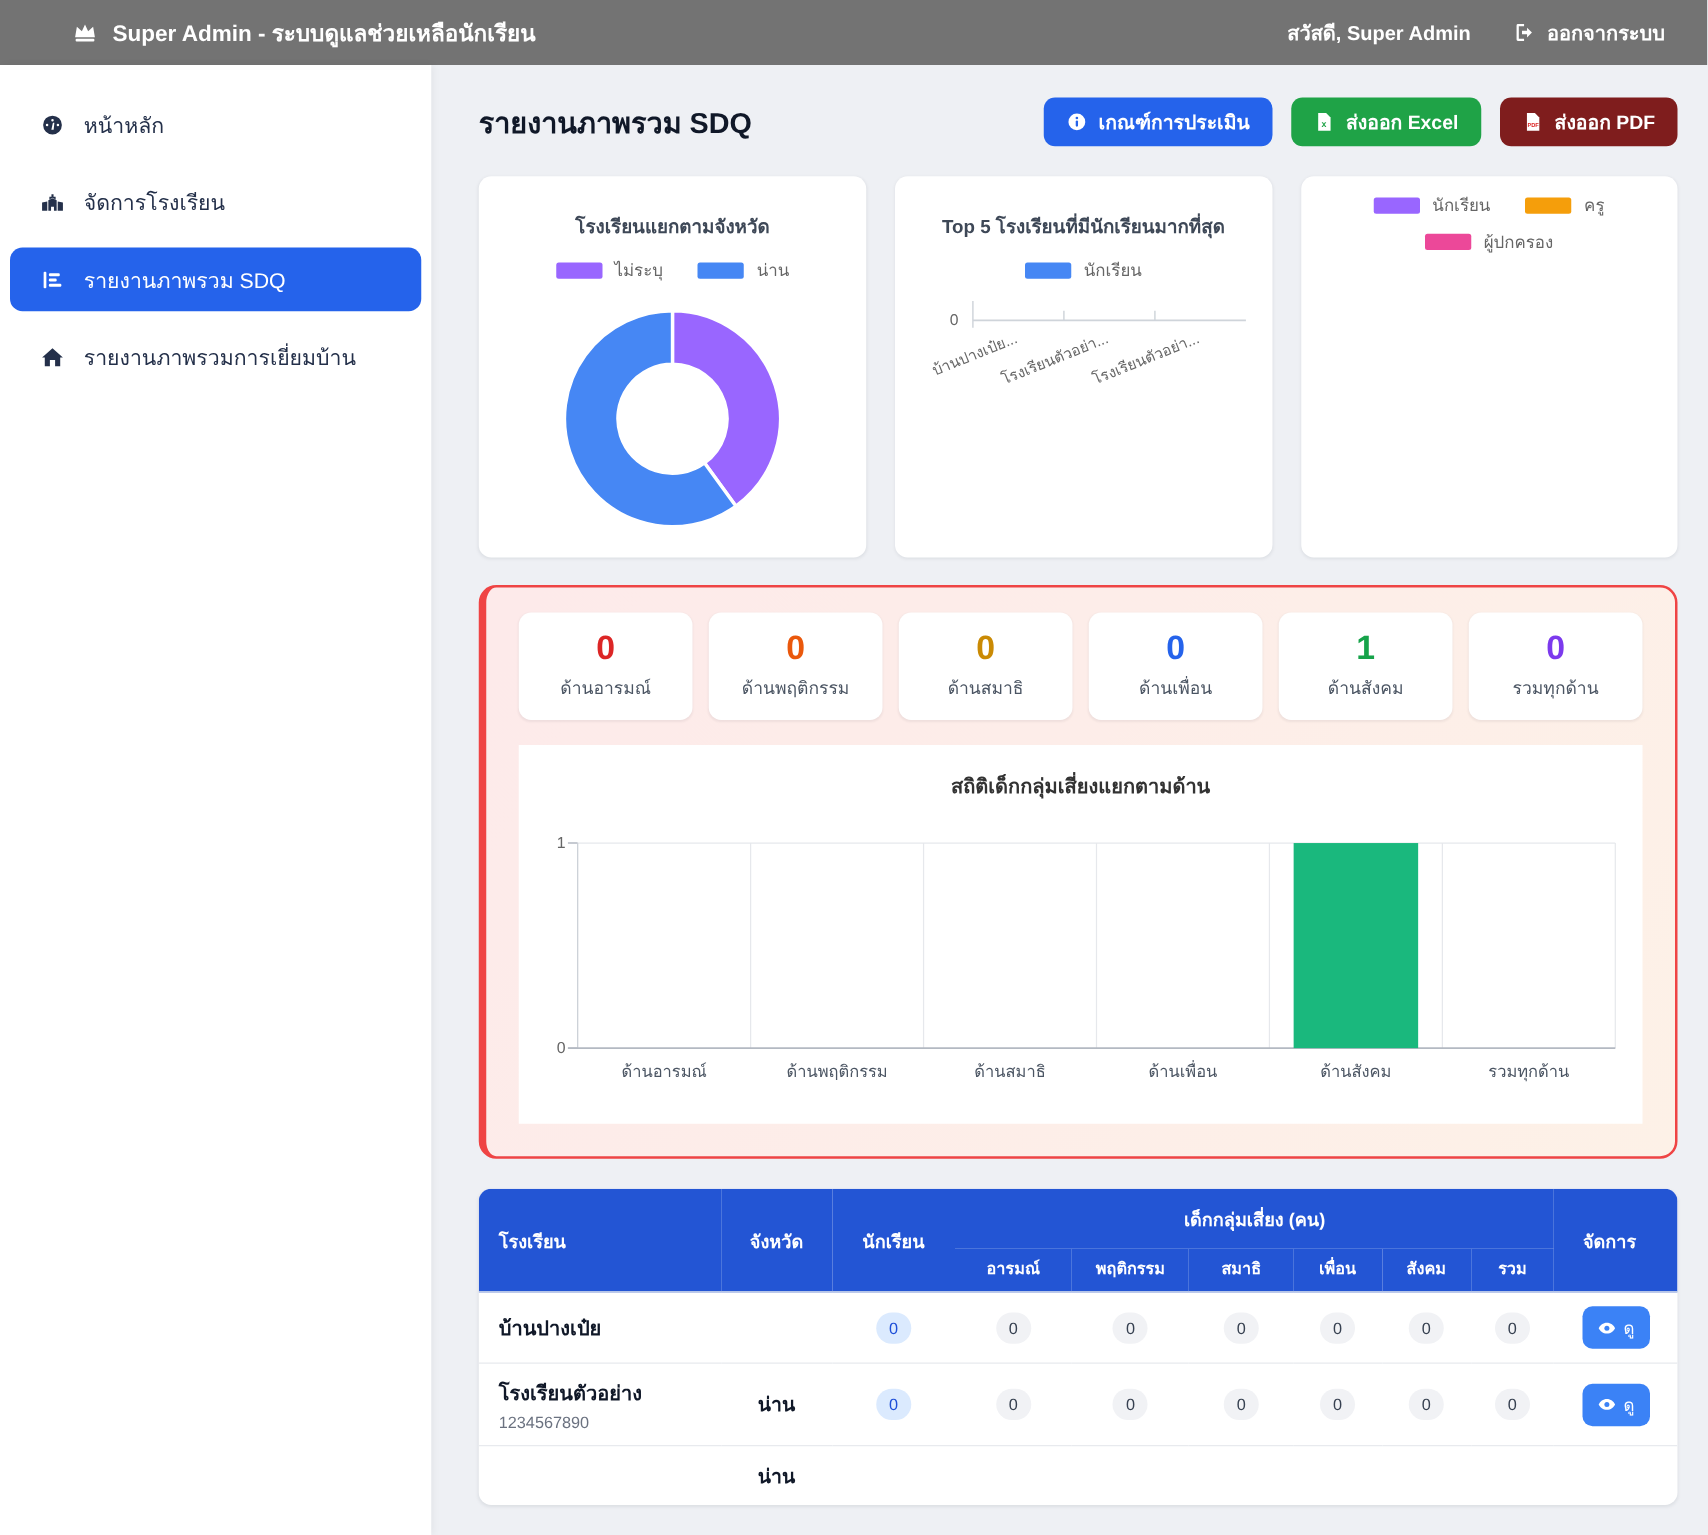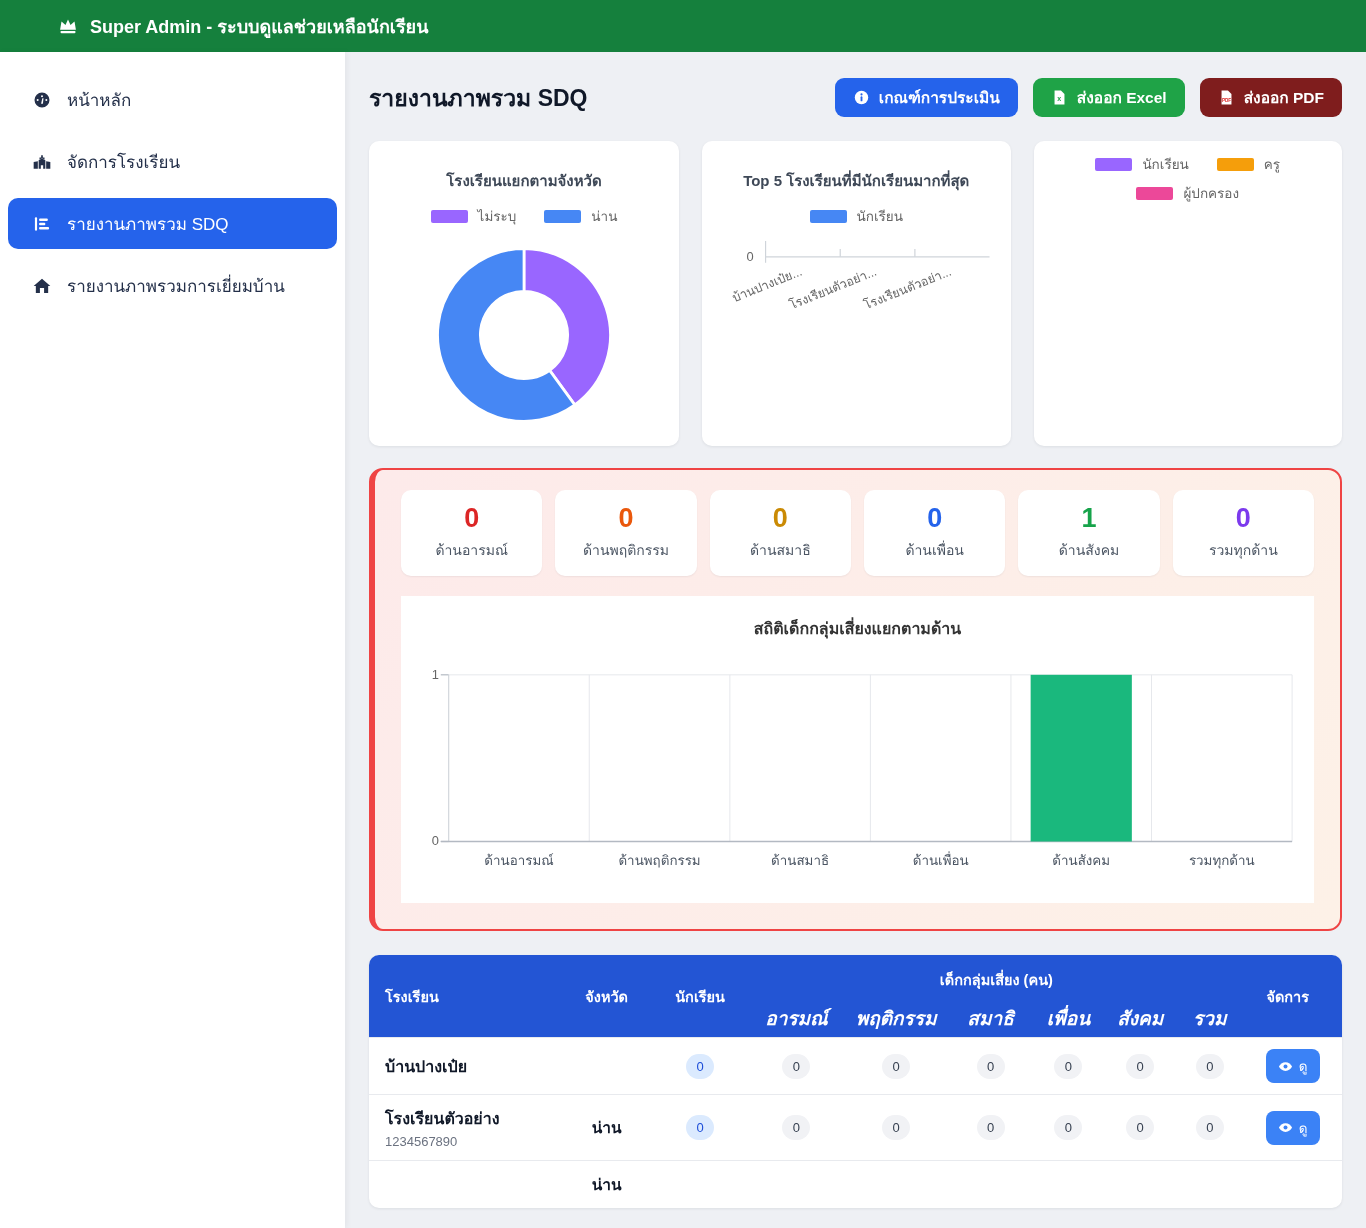--- a/index.html
+++ b/index.html
@@ -1,27 +1,27 @@
 <!DOCTYPE html>
 <html><head>
 <meta charset="utf-8">
 <style>
   html,body{margin:0;padding:0;background:#eef0f4;font-family:"Liberation Sans","DejaVu Sans",sans-serif;}
   .app{width:1366px;height:1228px;display:flex;flex-direction:column;overflow:hidden;background:#eef0f4;}
 
   
-  .topbar{height:52px;flex-shrink:0;background:#15803d;color:#fff;display:flex;align-items:center;justify-content:space-between;padding:0 28px 0 58px;box-sizing:border-box;}
+  .topbar{height:52px;flex-shrink:0;background:#737373;color:#fff;display:flex;align-items:center;justify-content:space-between;padding:0 28px 0 58px;box-sizing:border-box;}
   .tb-left{display:flex;align-items:center;gap:12px;font-size:18px;font-weight:700;}
   .tb-right{display:flex;align-items:center;gap:28px;font-size:16px;font-weight:600;}
   .logout-btn{display:flex;align-items:center;gap:9px;color:#fff;cursor:pointer;background:none;border:none;font-size:16px;font-weight:600;font-family:inherit;}
   .icon-18 svg{width:18px;height:18px;display:block;}
   .icon-20 svg{width:20px;height:20px;display:block;}
 
   
-  .body{display:flex;flex:1;min-height:0;}
+  .body{display:flex;flex:1;min-height:0;gap:14px;}
   .sidebar{width:345px;flex-shrink:0;background:#fff;box-shadow:2px 0 6px rgba(0,0,0,.05);padding:22px 8px;box-sizing:border-box;}
   .side-item{display:flex;align-items:center;gap:15px;padding:12px 24px;margin-bottom:11px;border-radius:10px;font-size:17px;color:#24304a;cursor:pointer;}
   .side-item .s-ico svg{width:20px;height:20px;display:block;fill:#24304a;}
   .side-item.active{background:#2563eb;color:#fff;}
   .side-item.active .s-ico svg{fill:#fff;}
 
   
   .main{flex:1;min-width:0;padding:0 24px;box-sizing:border-box;}
   .page-head{display:flex;align-items:center;justify-content:space-between;margin:26px 0 24px;}
   .page-title{font-size:23px;font-weight:700;color:#101828;margin:0;}
@@ -51,21 +51,21 @@
   .stat-label{font-size:14px;color:#4b5563;margin-top:5px;}
   .risk-chart-card{margin-top:20px;background:#fff;border-radius:0;padding:16px 12px 8px;}
   .risk-chart-title{text-align:center;font-weight:700;font-size:16px;color:#333;margin:4px 0 10px;}
   .risk-bar-svg{display:block;width:100%;}
 
   
   .table-card{margin:24px 0 26px;background:#fff;border-radius:10px;overflow:hidden;box-shadow:0 1px 3px rgba(16,24,40,.08);}
   table{width:100%;border-collapse:collapse;}
   thead th{background:#2355d4;color:#fff;font-weight:700;font-size:14.5px;padding:4px 12px;text-align:center;}
   thead tr.h1 th{height:40px;}
-  thead tr.h2 th{height:30px;font-size:19px;padding-top:0;font-style:italic;}
+  thead tr.h2 th{height:30px;font-size:13px;padding-top:0;}
   th.col-school{text-align:left;padding-left:16px;}
   th.col-manage{padding-right:22px;}
   tbody td{border-top:1px solid #e8eaee;padding:11px 10px;text-align:center;vertical-align:middle;}
   td.cell-school{text-align:left;padding-left:16px;}
   .school-name{font-weight:700;font-size:16px;color:#101828;}
   .school-code{font-size:13px;color:#6b7280;margin-top:3px;}
   .cell-province{font-size:15.5px;color:#101828;font-weight:600;}
   .pill{display:inline-block;min-width:18px;height:25px;line-height:25px;padding:0 5px;border-radius:999px;font-size:13px;text-align:center;}
   .pill-blue{background:#dbeafe;color:#1d4ed8;}
   .pill-gray{background:#f1f2f5;color:#374151;}
@@ -79,20 +79,32 @@
 
   <header class="topbar">
     <div class="tb-left">
       <span class="icon-20">
         <svg viewBox="0 0 24 24" fill="#fff">
             <path d="M2.5 16.5 L4.2 6.5 L9 10.8 L12 4.2 L15 10.8 L19.8 6.5 L21.5 16.5 Z"></path>
             <rect x="3" y="18" width="18" height="2.6" rx="1"></rect>
           </svg>
       </span>
       <span>Super Admin - ระบบดูแลช่วยเหลือนักเรียน</span>
+    </div>
+    <div class="tb-right">
+      <span>สวัสดี, Super Admin</span>
+      <button class="logout-btn">
+        <span class="icon-18">
+          <svg viewBox="0 0 24 24" fill="#fff">
+              <path d="M11 3H4.5A1.5 1.5 0 0 0 3 4.5v15A1.5 1.5 0 0 0 4.5 21H11v-2.4H5.4V5.4H11Z"></path>
+              <path d="M14.2 6.8 19.4 12l-5.2 5.2v-3.4H8.8v-3.6h5.4Z"></path>
+            </svg>
+        </span>
+        <span>ออกจากระบบ</span>
+      </button>
     </div>
   </header>
 
   <div class="body">
 
     <nav class="sidebar">
       <div id="sidebar-items">
           <div class="side-item">
             <span class="s-ico">
               <svg viewBox="0 0 24 24">

